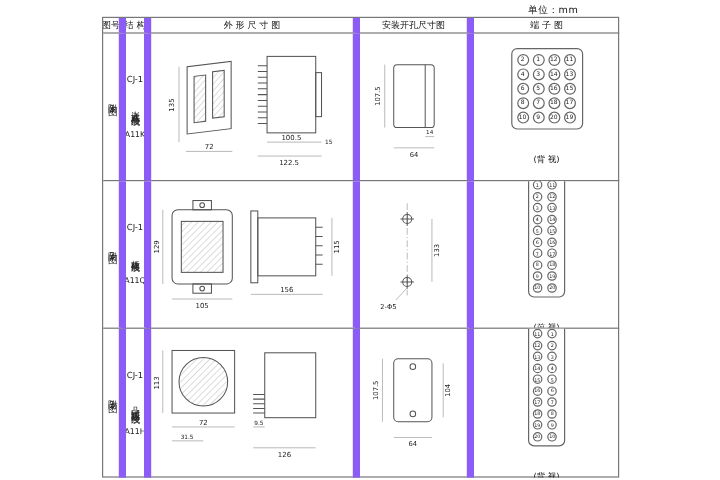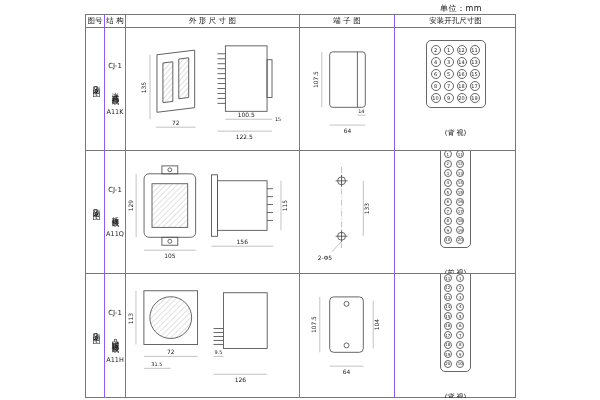--- a/index.html
+++ b/index.html
@@ -3,21 +3,21 @@
 <meta charset="utf-8">
 <style>
   *{margin:0;padding:0;box-sizing:border-box}
   html,body{width:600px;height:400px;background:#fff;font-family:"DejaVu Sans",sans-serif;color:#222}
   .page{position:absolute;inset:0;width:600px;height:400px;background:#fff;overflow:hidden}
   .unit{position:absolute;top:3px;left:440px;font-size:8px;color:#111;letter-spacing:.5px}
   .tbl{position:absolute;left:85px;top:14px;width:431px;height:384px;display:grid;
        grid-template-columns:19px 21px 174px 95px 121px;
        grid-template-rows:13px 123px 123px 124px;
        border:1px solid #777;background:#fff}
-  .cell{border-right:1px solid #8b5cf6;border-bottom:1px solid #777;position:relative;overflow:hidden}
+  .cell{border-right:6px solid #8b5cf6;border-bottom:1px solid #777;position:relative;overflow:hidden}
   .cell:nth-child(5n){border-right:none}
   .cell:nth-child(n+16){border-bottom:none}
   .hdr{display:flex;align-items:center;justify-content:center;font-size:7.5px;white-space:pre;color:#111}
   .figc{display:flex;align-items:center;justify-content:center}
   .figc .v{writing-mode:vertical-rl;text-orientation:upright;font-size:8px;letter-spacing:3px}
   .structc{display:flex;flex-direction:column;align-items:center;justify-content:center;gap:16px}
   .structc .model{font-size:7px}
   .structc .v{writing-mode:vertical-rl;text-orientation:upright;font-size:7.5px;letter-spacing:1px}
   .structc .code{font-size:6.5px}
   .draw{width:100%;height:100%;display:block}
@@ -38,22 +38,22 @@
 <body>
 
 <div class="page">
   <div class="unit">单位：mm</div>
 
   <div class="tbl">
 
     <div class="cell hdr">图号</div>
     <div class="cell hdr">结 构</div>
     <div class="cell hdr">外 形 尺 寸 图</div>
+    <div class="cell hdr">安装开孔尺寸图</div>
     <div class="cell hdr">端 子 图</div>
-    <div class="cell hdr">安装开孔尺寸图</div>
 
     <div class="cell figc">
       <span class="v">附图3</span>
     </div>
     <div class="cell structc">
       <span class="model">CJ-1</span>
       <span class="v">嵌入式后接线</span>
       <span class="code">A11K</span>
     </div>
     <div class="cell">

